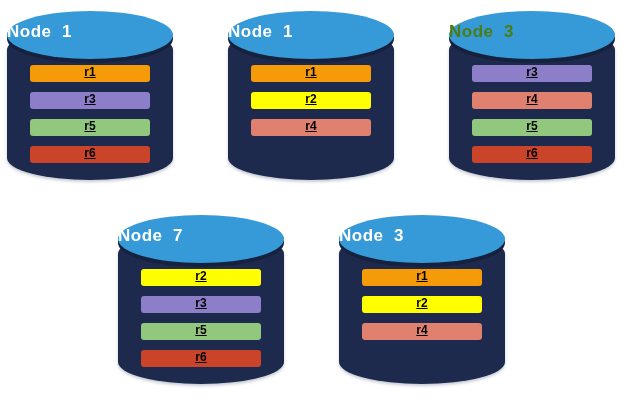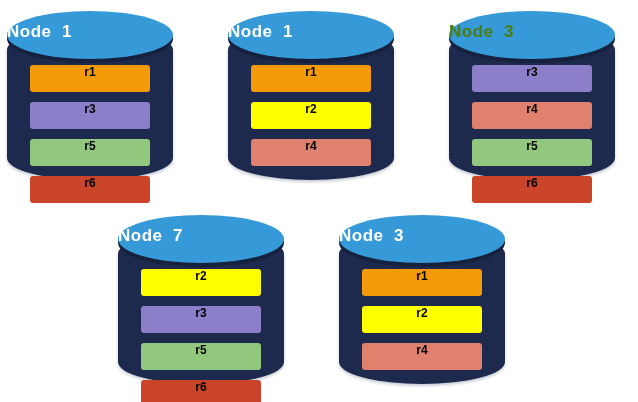--- a/index.html
+++ b/index.html
@@ -65,28 +65,29 @@
   
   .replica-stack {
     position: absolute;
     left: 23px;
     top: 57px;
     width: 120px;
     z-index: 3;
   }
 
   .replica-bar {
-    height: 27px;
+    height: 17px;
     margin-bottom: 10px;
     border-radius: 3px;
     text-align: center;
     line-height: 15px;
     font-size: 12px;
     font-weight: bold;
     color: #000000;
+    text-decoration: underline;
   }
   .replica-bar:last-child { margin-bottom: 0; }
 
   
   .n1 { left: 7px;   top: 8px;  }
   .n2 { left: 228px; top: 8px;  }
   .n3 { left: 449px; top: 8px;  }
   .n4 { left: 118px; top: 212px;}
   .n5 { left: 339px; top: 212px;}
 </style>

